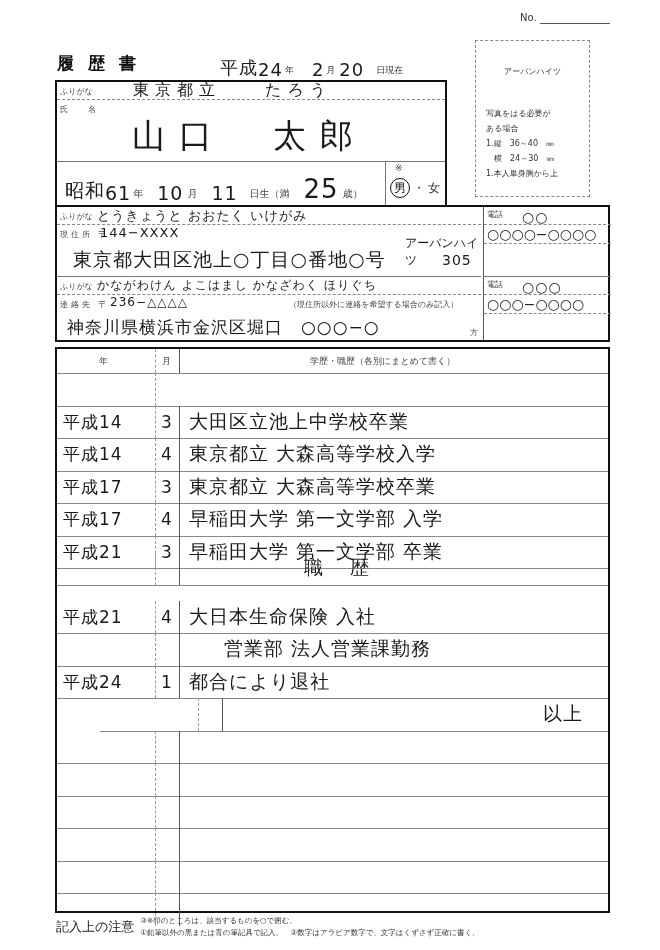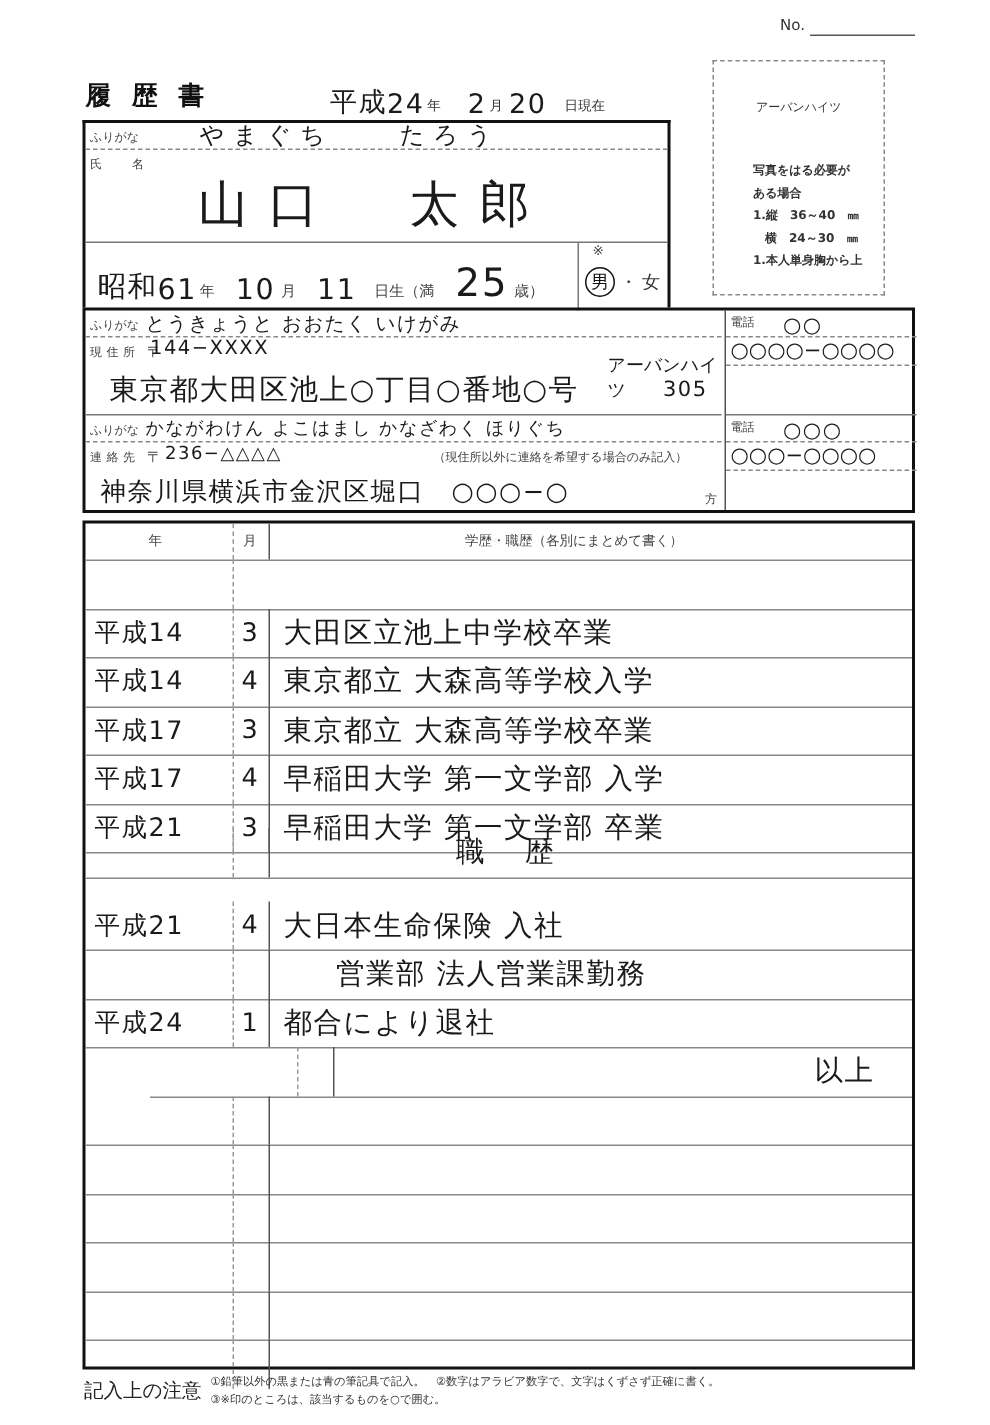--- a/index.html
+++ b/index.html
@@ -23,21 +23,21 @@
 
   
   .topbox { left: 55px; top: 80px; width: 392px; height: 125px; border: 2px solid #111; border-bottom: none; box-sizing: border-box; }
   .row { position: absolute; left: 0; right: 0; box-sizing: border-box; }
   .dotted-b { border-bottom: 1px dashed #888; }
   .solid-b { border-bottom: 1px solid #777; }
 
   
   .photo { left: 475px; top: 40px; width: 115px; height: 157px; border: 1px dashed #888; box-sizing: border-box; }
   .photo .ph-title { position: absolute; left: 0; right: 0; top: 25px; text-align: center; font-size: 8px; color: #333; }
-  .photo .ph-notes { position: absolute; left: 26px; top: 65px; font-size: 8px; line-height: 15px; color: #333; font-weight: bold; }
+  .photo .ph-notes { position: absolute; left: 10px; top: 65px; font-size: 8px; line-height: 15px; color: #333; }
 
   
   .addrbox { left: 55px; top: 205px; width: 555px; height: 137px; border: 2px solid #111; box-sizing: border-box; }
   .phonecol { position: absolute; left: 426px; top: 0; bottom: 0; border-left: 1px solid #555; width: 127px; }
 
   
   .histbox { left: 55px; top: 347px; width: 555px; height: 566px; border: 2px solid #111; box-sizing: border-box; }
   .hist-head { position: absolute; left: 0; right: 0; top: 0; height: 24px; border-bottom: 1px solid #888; }
   .hrow { position: absolute; left: 0; right: 0; height: 32px; border-bottom: 1px solid #888; }
   .col-year { position: absolute; left: 0; width: 98px; top: 0; bottom: 0; }
@@ -74,21 +74,21 @@
     <div>ある場合</div>
     <div>1.縦　36～40　㎜</div>
     <div>　横　24～30　㎜</div>
     <div>1.本人単身胸から上</div>
   </div>
 </div>
 
 <div class="abs topbox">
   <div class="row dotted-b" style="top:0;height:18px;">
     <span class="abs lbl" style="left:3px;top:4px;">ふりがな</span>
-    <span class="abs hand" style="left:76px;top:-2px;font-size:16px;letter-spacing:6px;">やまぐち　　たろう</span>
+    <span class="abs hand" style="left:76px;top:-2px;font-size:16px;letter-spacing:6px;">東京都立　　たろう</span>
   </div>
   <div class="row solid-b" style="top:18px;height:62px;padding-left:10px;">
     <span class="abs lbl" style="left:3px;top:4px;letter-spacing:6px;">氏　名</span>
     <span class="abs hand" style="left:75px;top:14px;font-size:33px;letter-spacing:14px;">山口　太郎</span>
   </div>
   <div class="row" style="top:80px;height:45px;">
     <div class="abs" style="left:8px;top:12px;display:flex;align-items:flex-end;">
       <span class="hand" style="font-size:19px;">昭和</span>
       <span class="hand" style="font-size:19px;">61</span>
       <span class="lbl" style="font-size:10px;margin:0 14px 3px 2px;">年</span>
@@ -353,16 +353,16 @@
         <div class="col-content">
           <span class="cell-text hand" style="font-size: 19px; left: 9px;"></span>
         </div>
       </div>
     </div>
 </div>
 
 <div class="abs notes">
   <span class="notes-title">記入上の注意</span>
   <div class="notes-lines">
+    <div>③※印のところは、該当するものを○で囲む。</div>
     <div>①鉛筆以外の黒または青の筆記具で記入。　②数字はアラビア数字で、文字はくずさず正確に書く。</div>
-    <div>③※印のところは、該当するものを○で囲む。</div>
   </div>
 </div>
 
 </body></html>

